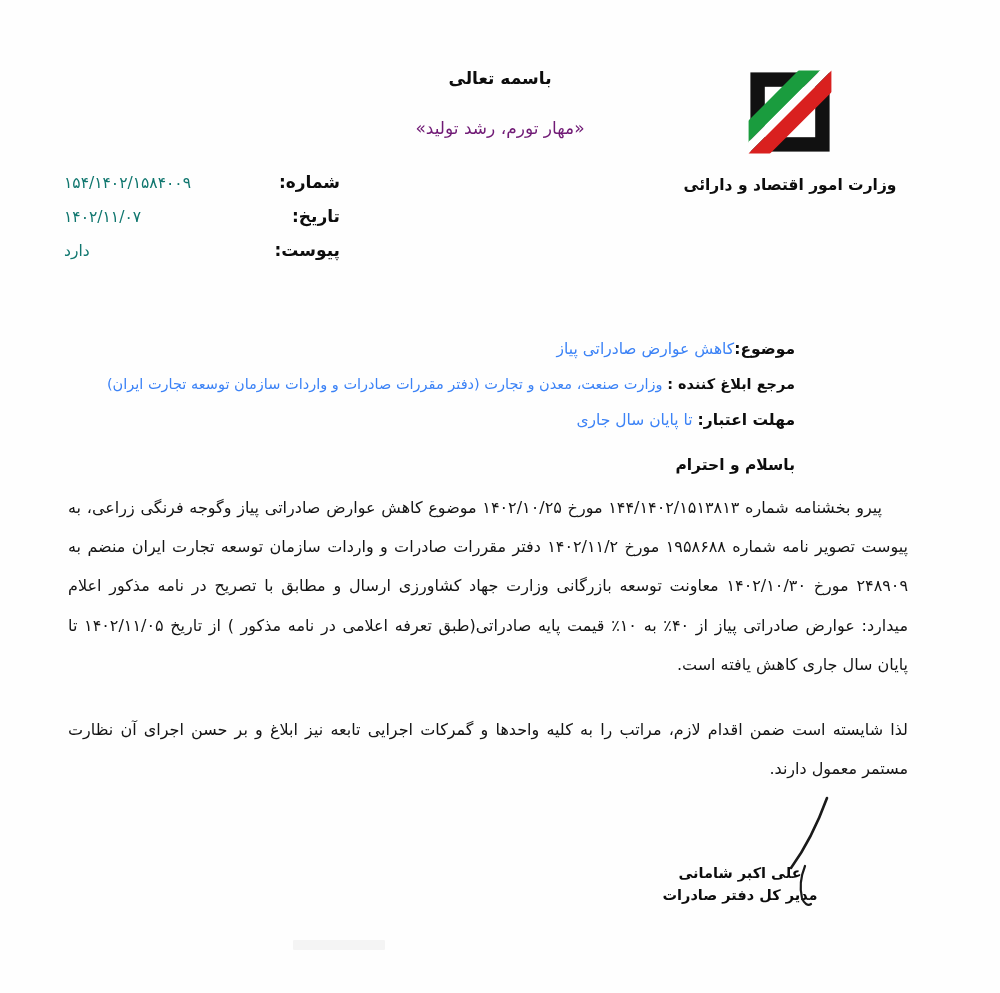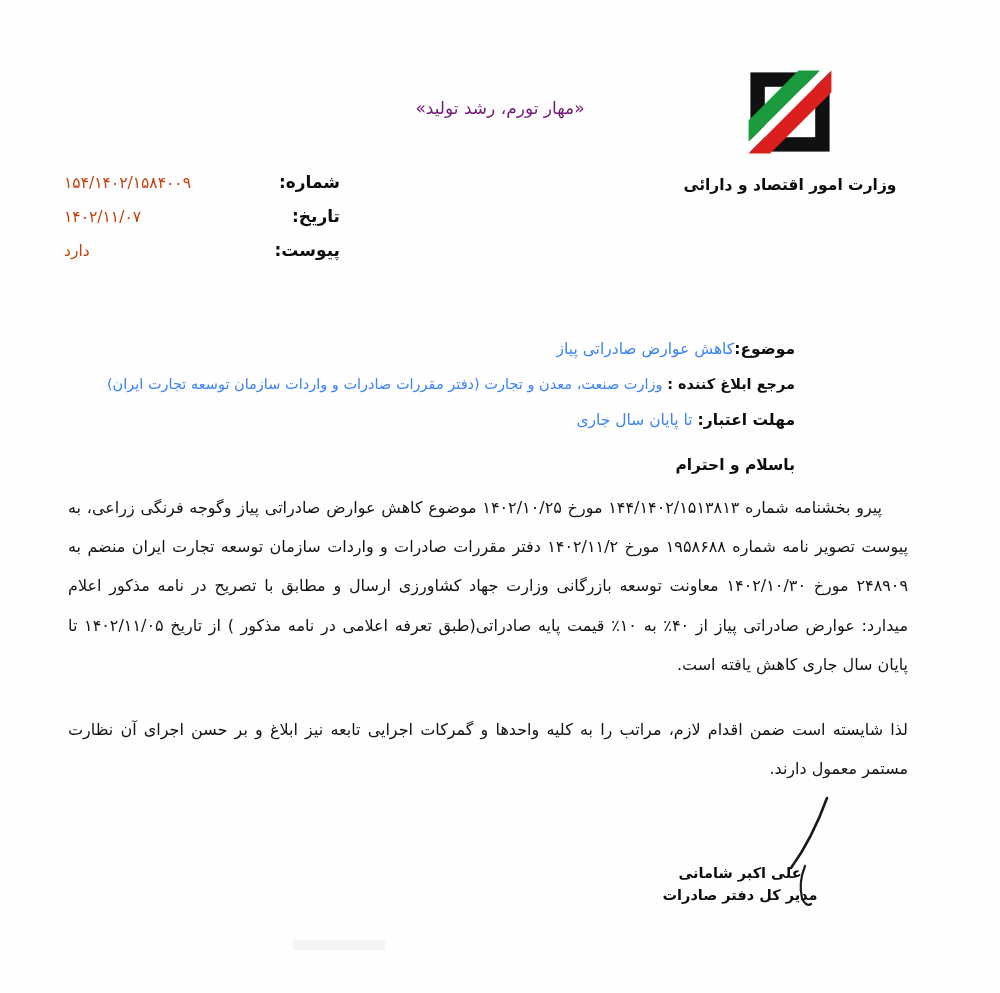--- a/index.html
+++ b/index.html
@@ -100,21 +100,21 @@
     width: 78px;
     text-align: right;
     font-size: 17px;
     font-weight: bold;
     color: #0d0d0d;
     margin-left: 18px;
     flex: 0 0 auto;
   }
   .ref-value {
     font-size: 15.5px;
-    color: #c2410c;
+    color: #0f766e;
     text-align: left;
     width: 180px;
     flex: 0 0 auto;
     direction: ltr;
   }
   .ref-row.ref-attach .ref-value { text-align: left; }
 
   
   .doc-title {
     position: absolute;
@@ -230,20 +230,21 @@
   }
 </style>
 </head>
 <body>
 
 <div class="page">
 
   <div class="letterhead">
 
     <div class="invocation">
+      <div class="invocation-main">باسمه تعالی</div>
       <div class="invocation-sub">«مهار تورم، رشد تولید»</div>
     </div>
 
     <div class="org-block">
       <div class="logo">
         <svg viewBox="0 0 120 120" xmlns="http://www.w3.org/2000/svg">
           <defs>
             <clipPath id="ringClip">
               <path d="M60 4 L116 60 L60 116 L4 60 Z
                        M60 28 L92 60 L60 92 L28 60 Z" clip-rule="evenodd"></path>

